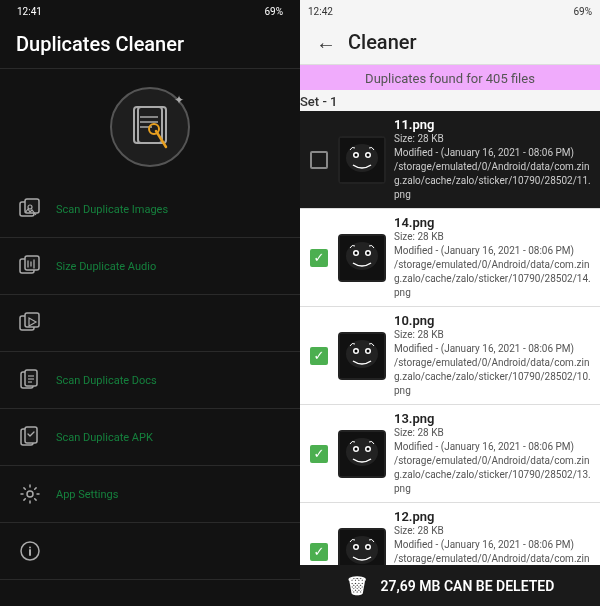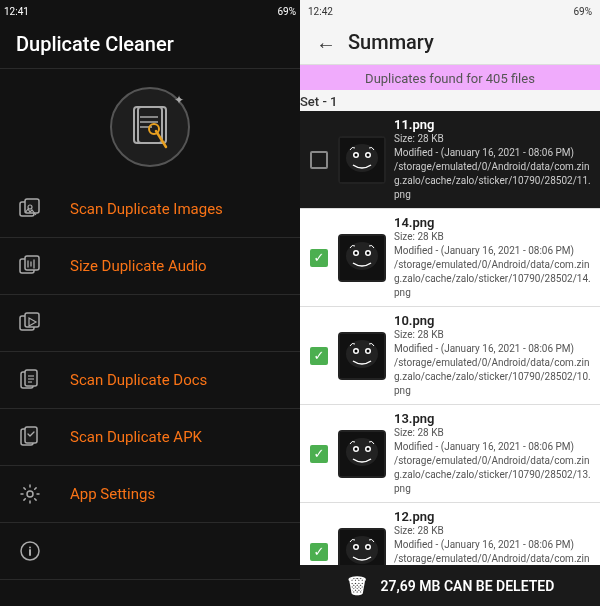--- a/index.html
+++ b/index.html
@@ -17,21 +17,21 @@
       width: 300px;
       background: #121212;
       color: #ffffff;
       display: flex;
       flex-direction: column;
       overflow: hidden;
     }
 
     .status-bar-left {
       background: #121212;
-      padding: 4px 4px;
+      padding: 4px 17px;
       display: flex;
       justify-content: space-between;
       align-items: center;
       font-size: 10px;
       color: #fff;
       height: 22px;
     }
 
     .left-header {
       padding: 10px 16px 12px;
@@ -64,23 +64,23 @@
       flex: 1;
       overflow: hidden;
     }
 
     .menu-item {
       display: flex;
       align-items: center;
       padding: 14px 16px;
       cursor: pointer;
       border-bottom: 1px solid #2a2a2a;
-      color: #f97316;
-      font-size: 15px;
-      gap: 26px;
+      color: #15803d;
+      font-size: 11px;
+      gap: 12px;
     }
 
     .menu-icon {
       width: 28px;
       height: 28px;
       display: flex;
       align-items: center;
       justify-content: center;
       flex-shrink: 0;
     }
@@ -256,21 +256,21 @@
     }
   </style>
 </head>
 <body>
 
 <div class="left-panel">
   <div class="status-bar-left">
     <span>12:41</span>
     <span>69%</span>
   </div>
-  <div class="left-header">Duplicate Cleaner</div>
+  <div class="left-header">Duplicates Cleaner</div>
 
   <div class="logo-area">
     <div class="logo-circle">
       <svg width="52" height="52" viewBox="0 0 52 52">
 
         <rect x="10" y="6" width="28" height="36" rx="3" fill="none" stroke="#aaa" stroke-width="2"></rect>
         <rect x="14" y="6" width="28" height="36" rx="3" fill="none" stroke="#aaa" stroke-width="2"></rect>
         <line x1="16" y1="16" x2="34" y2="16" stroke="#aaa" stroke-width="1.5"></line>
         <line x1="16" y1="21" x2="34" y2="21" stroke="#aaa" stroke-width="1.5"></line>
         <line x1="16" y1="26" x2="28" y2="26" stroke="#aaa" stroke-width="1.5"></line>
@@ -363,21 +363,21 @@
   </div>
 </div>
 
 <div class="right-panel">
   <div class="status-bar-right">
     <span>12:42</span>
     <span>69%</span>
   </div>
   <div class="right-header">
     <span class="back-arrow">←</span>
-    <span class="right-header-title">Summary</span>
+    <span class="right-header-title">Cleaner</span>
   </div>
   <div class="subtitle">Duplicates found for 405 files</div>
   <div class="set-label">Set - 1</div>
 
   <div class="results-list">
 
     <div class="result-item first-item">
       <div class="checkbox-area">
         <div class="checkbox-unchecked"></div>
       </div>

